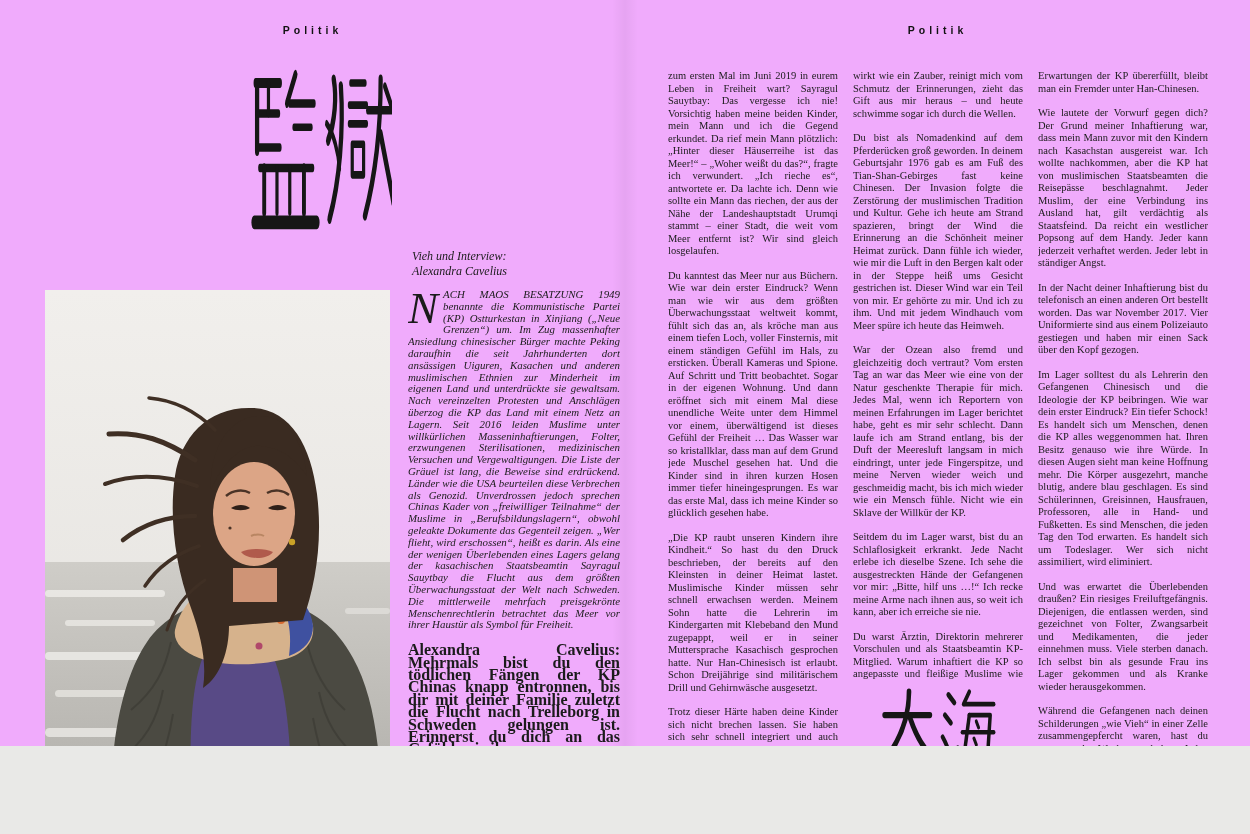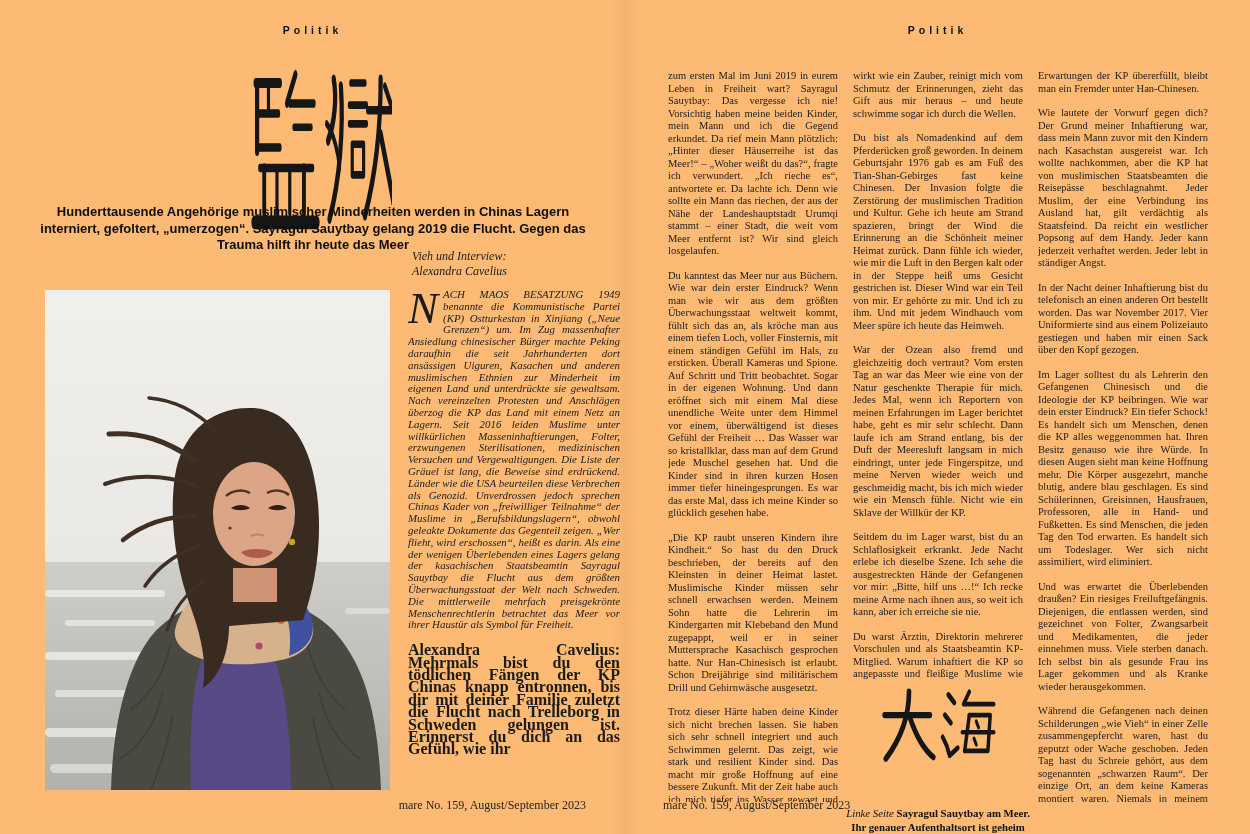--- a/index.html
+++ b/index.html
@@ -1,16 +1,16 @@
 <!DOCTYPE html>
 <html><head>
 <meta charset="utf-8">
 <style>
   html,body{margin:0;padding:0;background:#e9e9e7;}
-  .spread{position:relative;width:1250px;height:834px;background:#fdba74;overflow:hidden;
+  .spread{position:relative;width:1250px;height:746px;background:#f0abfc;overflow:hidden;
           font-family:"Liberation Serif",serif;color:#1b1b1b;}
   .spine{position:absolute;left:612px;top:0;width:26px;height:834px;
          background:linear-gradient(90deg,rgba(0,0,0,0) 0%,rgba(0,0,0,.045) 50%,rgba(0,0,0,0) 100%);}
   .kicker{position:absolute;top:24px;font-family:"Liberation Sans",sans-serif;font-weight:bold;
           font-size:10.5px;letter-spacing:4px;text-align:center;color:#111;}
   .kicker.left{left:0;width:625px;}
   .kicker.right{left:625px;width:625px;}
   .title{position:absolute;top:163px;left:0;width:625px;text-align:center;
          font-variant:small-caps;font-size:30px;letter-spacing:2.5px;color:#141414;font-weight:500;}
   .standfirst{position:absolute;top:204px;left:33px;width:560px;text-align:center;
@@ -79,21 +79,20 @@
         <path d="M36,34 H60" stroke-width="4.5"></path>
         <path d="M40,46 H56 V64 H40 Z" stroke-width="4.5"></path>
         <path d="M62,26 H96" stroke-width="5"></path>
         <path d="M80,8 C80,34 74,62 58,88" stroke-width="6"></path>
         <path d="M80,40 C88,58 94,70 98,80" stroke-width="6"></path>
         <path d="M86,12 L94,22" stroke-width="5"></path>
       </g>
     </svg>
   </div>
 
-  <div class="standfirst">Hunderttausende Angehörige muslimischer Minderheiten werden in Chinas Lagern interniert, gefoltert, „umerzogen“. Sayragul Sauytbay gelang 2019 die Flucht. Gegen das Trauma hilft ihr heute das Meer</div>
   <div class="byline">
     <div>Vieh und Interview:</div>
     <div>Alexandra Cavelius</div>
   </div>
 
   <svg class="photo" viewBox="0 0 345 500" role="img">
     <defs>
       <linearGradient id="sky" x1="0" y1="0" x2="0" y2="1">
         <stop offset="0" stop-color="#f1efec"></stop>
           <stop offset="1" stop-color="#e4e2de"></stop>

